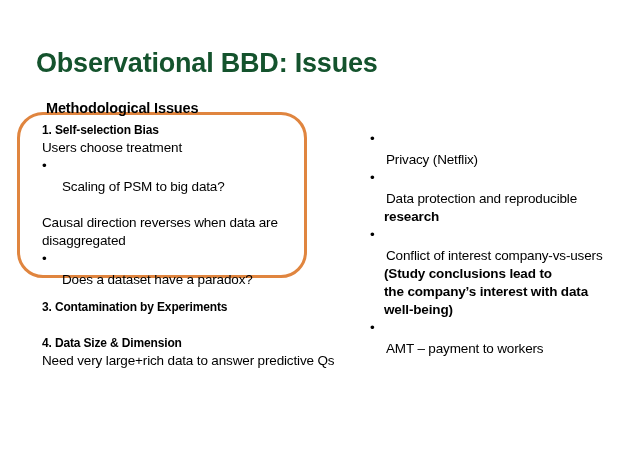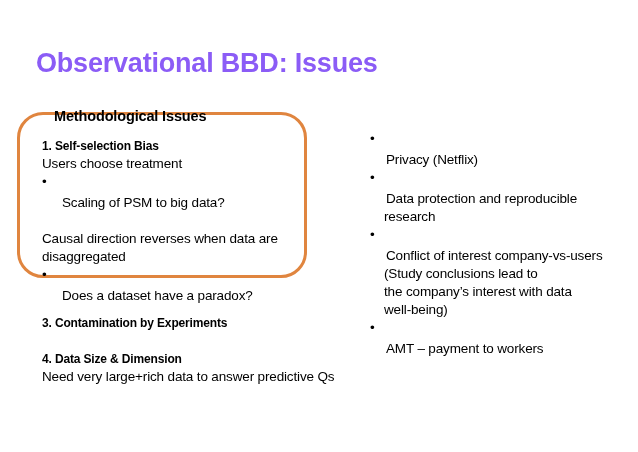--- a/index.html
+++ b/index.html
@@ -62,21 +62,21 @@
     box-sizing: border-box;
     background: transparent;
     pointer-events: none;
   }
 
   
   .hdr {
     font-size: 14.5px;
     font-weight: bold;
     line-height: 18px;
-    margin: 12px;
+    margin: 4px;
     letter-spacing: -0.15px;
   }
   .hdr-sub {
     font-size: 12px;
     font-weight: bold;
     line-height: 18px;
     margin: 0;
     letter-spacing: -0.15px;
   }
   .body-line {
@@ -111,36 +111,37 @@
   .bullet-indent .dot {
     width: 20px;
     flex: 0 0 20px;
   }
 
   .cont-line {
     padding-left: 14px;
     font-size: 13.5px;
     line-height: 18px;
     letter-spacing: -0.15px;
+    font-weight: bold;
   }
 
   .rhdr {
     font-size: 13.5px;
     font-weight: bold;
     line-height: 18px;
     letter-spacing: -0.15px;
     margin: 0;
   }
 </style>
 </head>
 <body>
 
 <div id="slide" style="background: rgb(255, 255, 255);">
 
-  <div class="slide-title" style="color: #8b5cf6;">Observational BBD: Issues</div>
+  <div class="slide-title" style="color: #14532d;">Observational BBD: Issues</div>
 
   <div class="highlight-box" style="border-color: rgb(224, 133, 63);"></div>
 
   <div class="col-left">
 
     <div class="hdr">Methodological Issues</div>
 
     <div>
       <div class="hdr-sub">1. Self-selection Bias</div>
       <div class="body-line">Users choose treatment</div>

